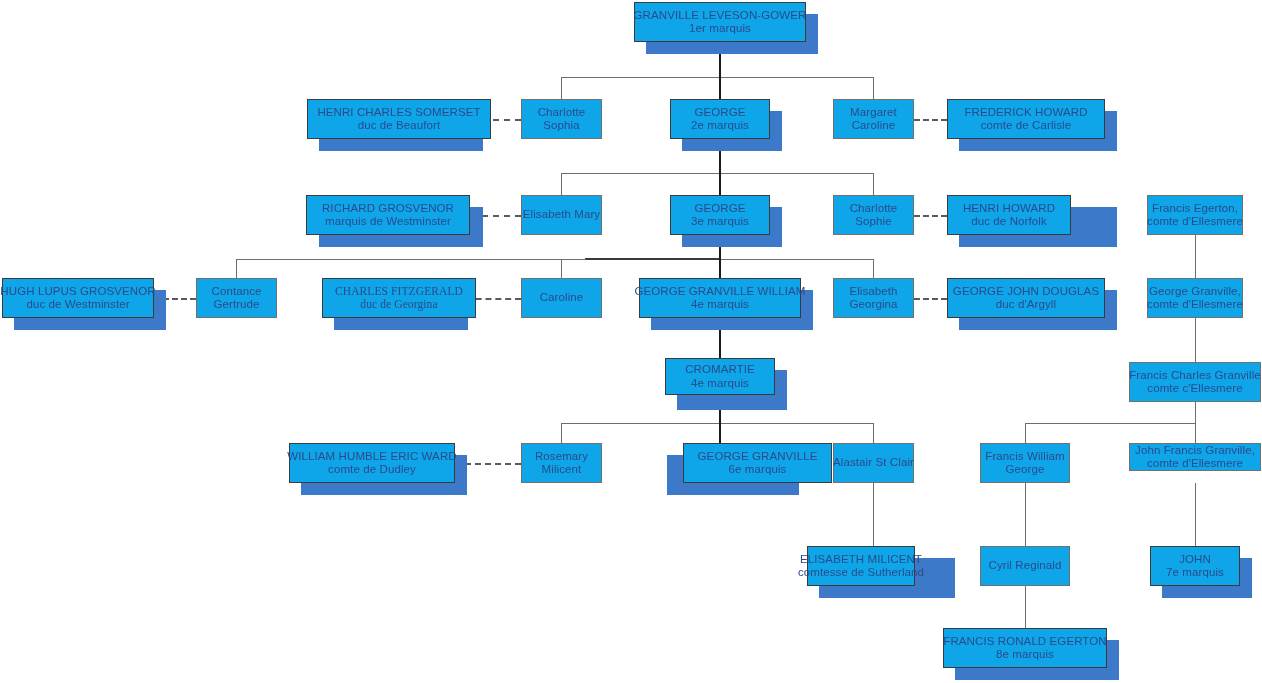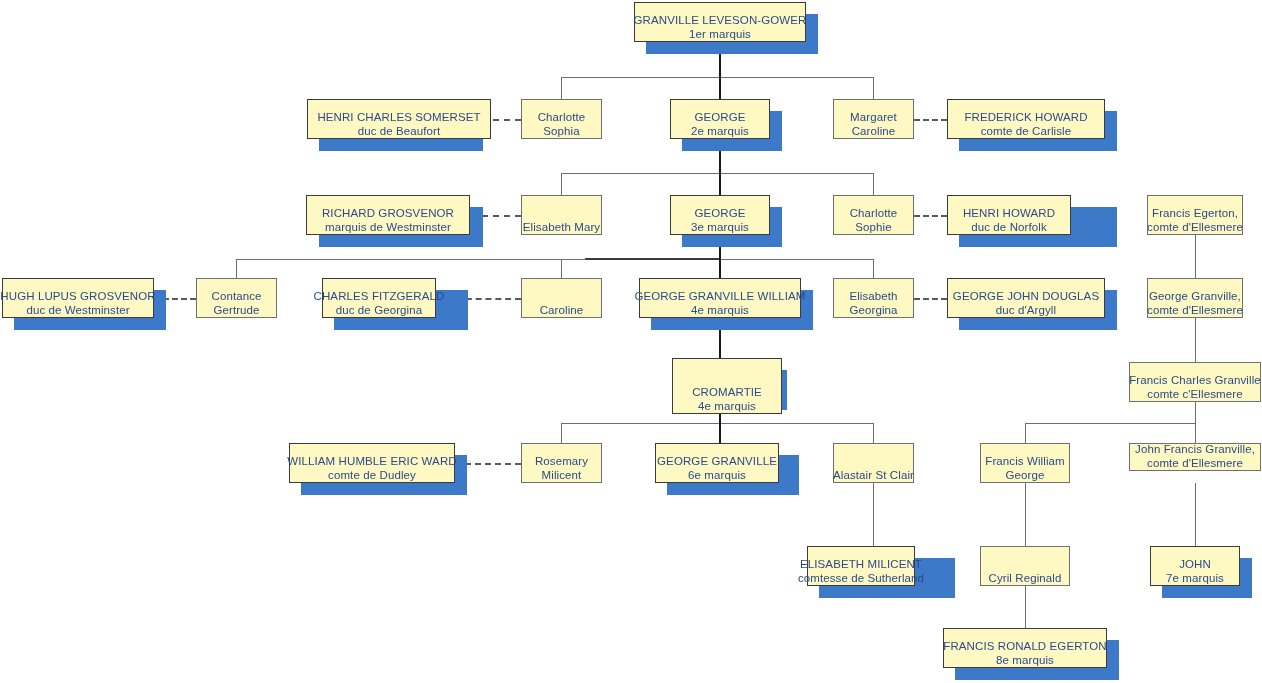--- a/index.html
+++ b/index.html
@@ -12,23 +12,23 @@
   .ln.v{width:1px;}
   .ln.h{height:1px;}
   .ln.main{background:#1a1a1a;width:2px;}
   .ln.mainh{background:#3a3a3a;height:2px;}
 
   
   .marr{position:absolute;height:0;border-top:2px dashed #5a5a5a;}
 
   
   .node{position:absolute;box-sizing:border-box;
-        background:#fef9c3;border:1px solid #707070;
+        background:#0ea5e9;border:1px solid #707070;
         color:#2b4a8b;text-align:center;
-        display:flex;flex-direction:column;align-items:center;justify-content:flex-end;
+        display:flex;flex-direction:column;align-items:center;justify-content:center;
         font-size:11.5px;line-height:13.5px;letter-spacing:.1px;z-index:3;}
   .node .l1{white-space:nowrap;}
   .node .l2{white-space:nowrap;}
   .node.caps{}
   .node.caps .l1{text-transform:uppercase;}
   .shadow{position:absolute;background:#3c7ac9;z-index:1;}
   .node.dark{border:1px solid #3b3b3b;}
 </style>
 </head>
 <body>
@@ -143,21 +143,21 @@
       <div class="shadow" style="left: 14px; top: 290px; width: 152px; height: 40px;"></div>
       <div class="node caps dark" style="left: 2px; top: 278px; width: 152px; height: 40px;">
         <div class="l1">HUGH LUPUS GROSVENOR</div>
         <div class="l2">duc de Westminster</div>
       </div>
       <div class="node" style="left: 196px; top: 278px; width: 81px; height: 40px;">
         <div class="l1">Contance</div>
         <div class="l2">Gertrude</div>
       </div>
       <div class="shadow" style="left: 334px; top: 290px; width: 134px; height: 40px;"></div>
-      <div class="node caps dark" style="left: 322px; top: 278px; width: 114px; height: 40px;">
+      <div class="node caps dark" style="left: 322px; top: 278px; width: 154px; height: 40px; font-family: Liberation Serif, serif;">
         <div class="l1">CHARLES FITZGERALD</div>
         <div class="l2">duc de Georgina</div>
       </div>
       <div class="node" style="left: 521px; top: 278px; width: 81px; height: 40px;">
         <div class="l1">Caroline</div>
       </div>
       <div class="shadow" style="left: 651px; top: 290px; width: 162px; height: 40px;"></div>
       <div class="node caps dark" style="left: 639px; top: 278px; width: 162px; height: 40px;">
         <div class="l1">GEORGE GRANVILLE WILLIAM</div>
         <div class="l2">4e marquis</div>
@@ -169,39 +169,39 @@
       <div class="shadow" style="left: 959px; top: 290px; width: 158px; height: 40px;"></div>
       <div class="node caps dark" style="left: 947px; top: 278px; width: 158px; height: 40px;">
         <div class="l1">GEORGE JOHN DOUGLAS</div>
         <div class="l2">duc d'Argyll</div>
       </div>
       <div class="node" style="left: 1147px; top: 278px; width: 96px; height: 40px;">
         <div class="l1">George Granville,</div>
         <div class="l2">comte d'Ellesmere</div>
       </div>
       <div class="shadow" style="left: 677px; top: 370px; width: 110px; height: 40px;"></div>
-      <div class="node caps dark" style="left: 665px; top: 358px; width: 110px; height: 56px; margin-left: 7px;">
+      <div class="node caps dark" style="left: 665px; top: 358px; width: 110px; height: 37px;">
         <div class="l1">CROMARTIE</div>
         <div class="l2">4e marquis</div>
       </div>
       <div class="node" style="left: 1129px; top: 362px; width: 132px; height: 40px;">
         <div class="l1">Francis Charles Granville</div>
         <div class="l2">comte c'Ellesmere</div>
       </div>
       <div class="shadow" style="left: 301px; top: 455px; width: 166px; height: 40px;"></div>
       <div class="node caps dark" style="left: 289px; top: 443px; width: 166px; height: 40px;">
         <div class="l1">WILLIAM HUMBLE ERIC WARD</div>
         <div class="l2">comte de Dudley</div>
       </div>
       <div class="node" style="left: 521px; top: 443px; width: 81px; height: 40px;">
         <div class="l1">Rosemary</div>
         <div class="l2">Milicent</div>
       </div>
       <div class="shadow" style="left: 667px; top: 455px; width: 132px; height: 40px;"></div>
-      <div class="node caps dark" style="left: 655px; top: 443px; width: 124px; height: 40px;">
+      <div class="node caps dark" style="left: 683px; top: 443px; width: 149px; height: 40px;">
         <div class="l1">GEORGE GRANVILLE</div>
         <div class="l2">6e marquis</div>
       </div>
       <div class="node" style="left: 833px; top: 443px; width: 81px; height: 40px;">
         <div class="l1">Alastair St Clair</div>
       </div>
       <div class="node" style="left: 980px; top: 443px; width: 90px; height: 40px;">
         <div class="l1">Francis William</div>
         <div class="l2">George</div>
       </div>

